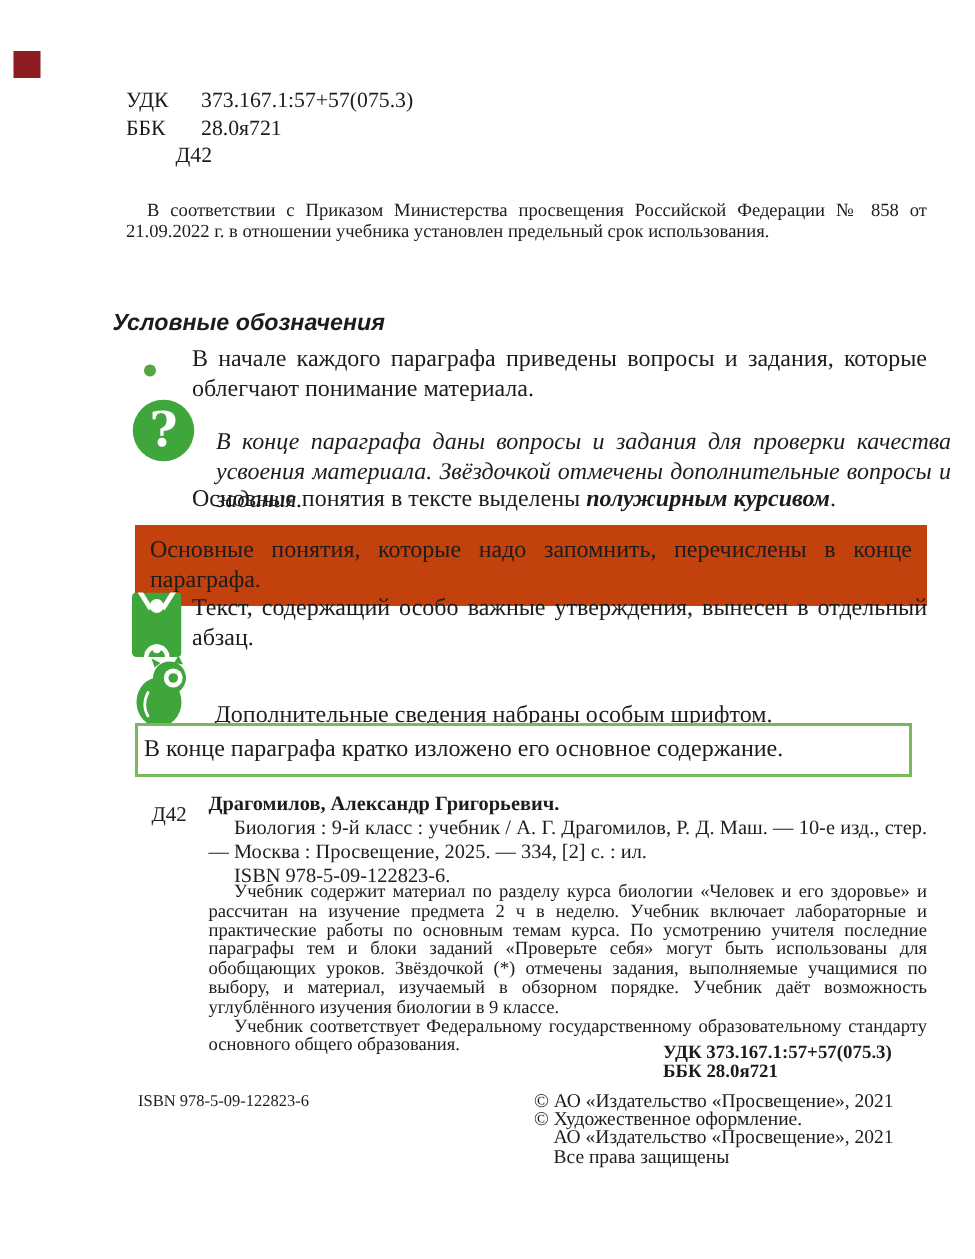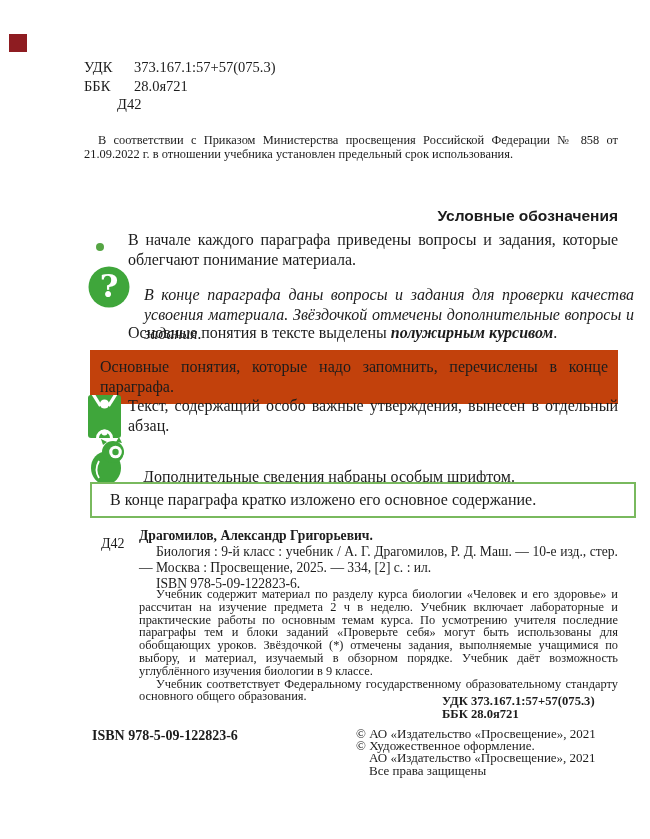--- a/index.html
+++ b/index.html
@@ -11,45 +11,45 @@
   
   .corner{left:9px;top:34px;width:18px;height:18px;background:#8e1c21;}
   
   .top-codes{left:84px;top:58px;font-size:14.5px;line-height:18.5px;}
   .code-label{display:inline-block;width:50px;}
   .author-sign-top{margin-left:33px;display:inline-block;}
   
   .ministry{left:84px;top:122px;width:534px;font-size:12.4px;line-height:13.8px;
     text-align:justify;text-indent:14px;}
   
-  .legend-title{left:75px;top:207px;width:543px;text-align:right;
-    font-family:"Liberation Sans", sans-serif;font-weight:bold;font-size:15.5px;}
+  .legend-title{left:75px;top:207px;width:543px;text-align:left;
+    font-family:"Liberation Sans", sans-serif;font-weight:bold;font-size:15.5px;font-style:italic;}
   .leg-text{width:490px;left:128px;font-size:16px;line-height:19.5px;text-align:justify;}
   .dot{left:96px;top:243px;width:8px;height:8px;border-radius:50%;background:#55a544;}
   .q-icon{left:88px;top:266px;}
   .imp-icon{left:88px;top:395px;}
   .owl-icon{left:86px;top:438px;}
   .emph{font-weight:bold;font-style:italic;}
   .green-box{left:90px;top:350px;width:508px;background:#c2410c;padding:7px 10px 8px 10px;
     font-size:16px;line-height:19.5px;text-align:justify;}
   .outline-box{left:90px;top:482px;width:506px;border:2px solid #79b95e;background:#ffffff;
-    padding:6px 18px;font-size:16px;line-height:19.5px;}
+    padding:6px 4px;font-size:16px;line-height:19.5px;}
   
   .card-sign{left:101px;top:536px;font-size:14px;}
   .card{left:139px;top:528px;width:479px;font-size:13.6px;line-height:16px;}
   .card-author{font-weight:bold;}
   .card-desc{text-align:justify;text-indent:17px;margin:0;}
   .card-isbn{padding-left:17px;}
   
   .annotation{left:139px;top:588px;width:479px;font-size:12.4px;line-height:12.8px;}
   .annotation p{margin:0;text-align:justify;text-indent:17px;}
   
   .udk-block{left:442px;top:695px;font-size:12.6px;line-height:13px;font-weight:bold;}
   
-  .footer-isbn{left:92px;top:728px;font-size:14px;font-weight:bold;}
+  .footer-isbn{left:92px;top:728px;font-size:11px;font-weight:normal;}
   .copyright{left:356px;top:728px;width:268px;font-size:13px;line-height:12.2px;}
   .cr-indent{padding-left:13px;}
 </style>
 </head>
 <body>
 
 <div class="page">
 
   <div class="abs corner"></div>
 

